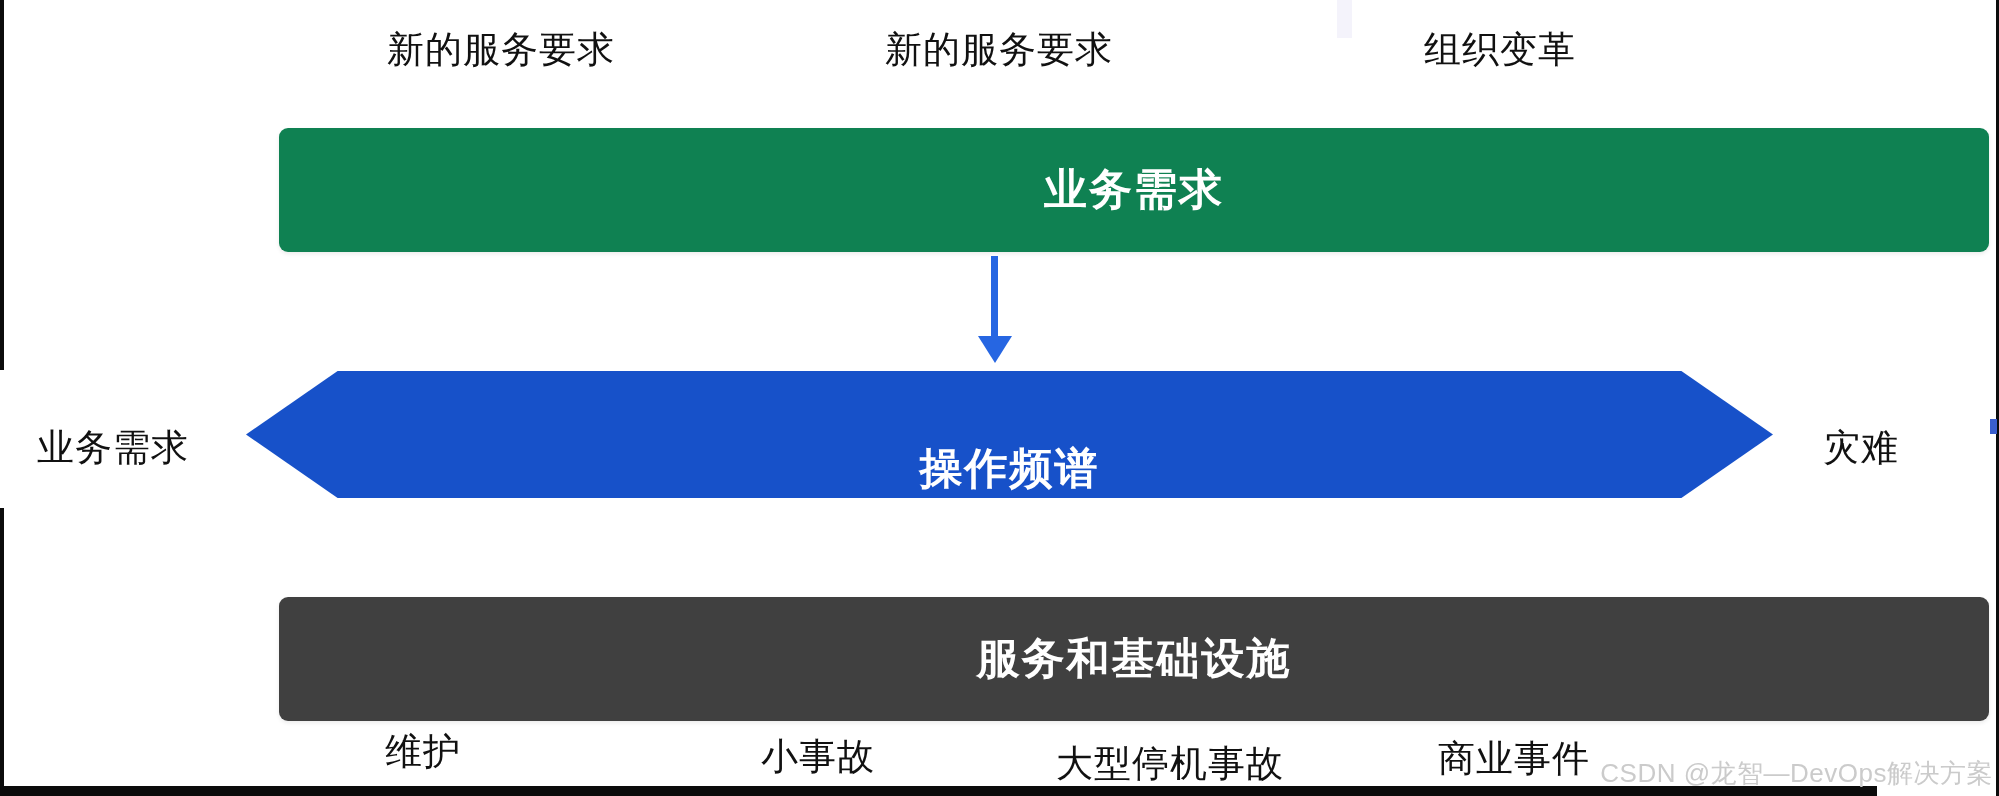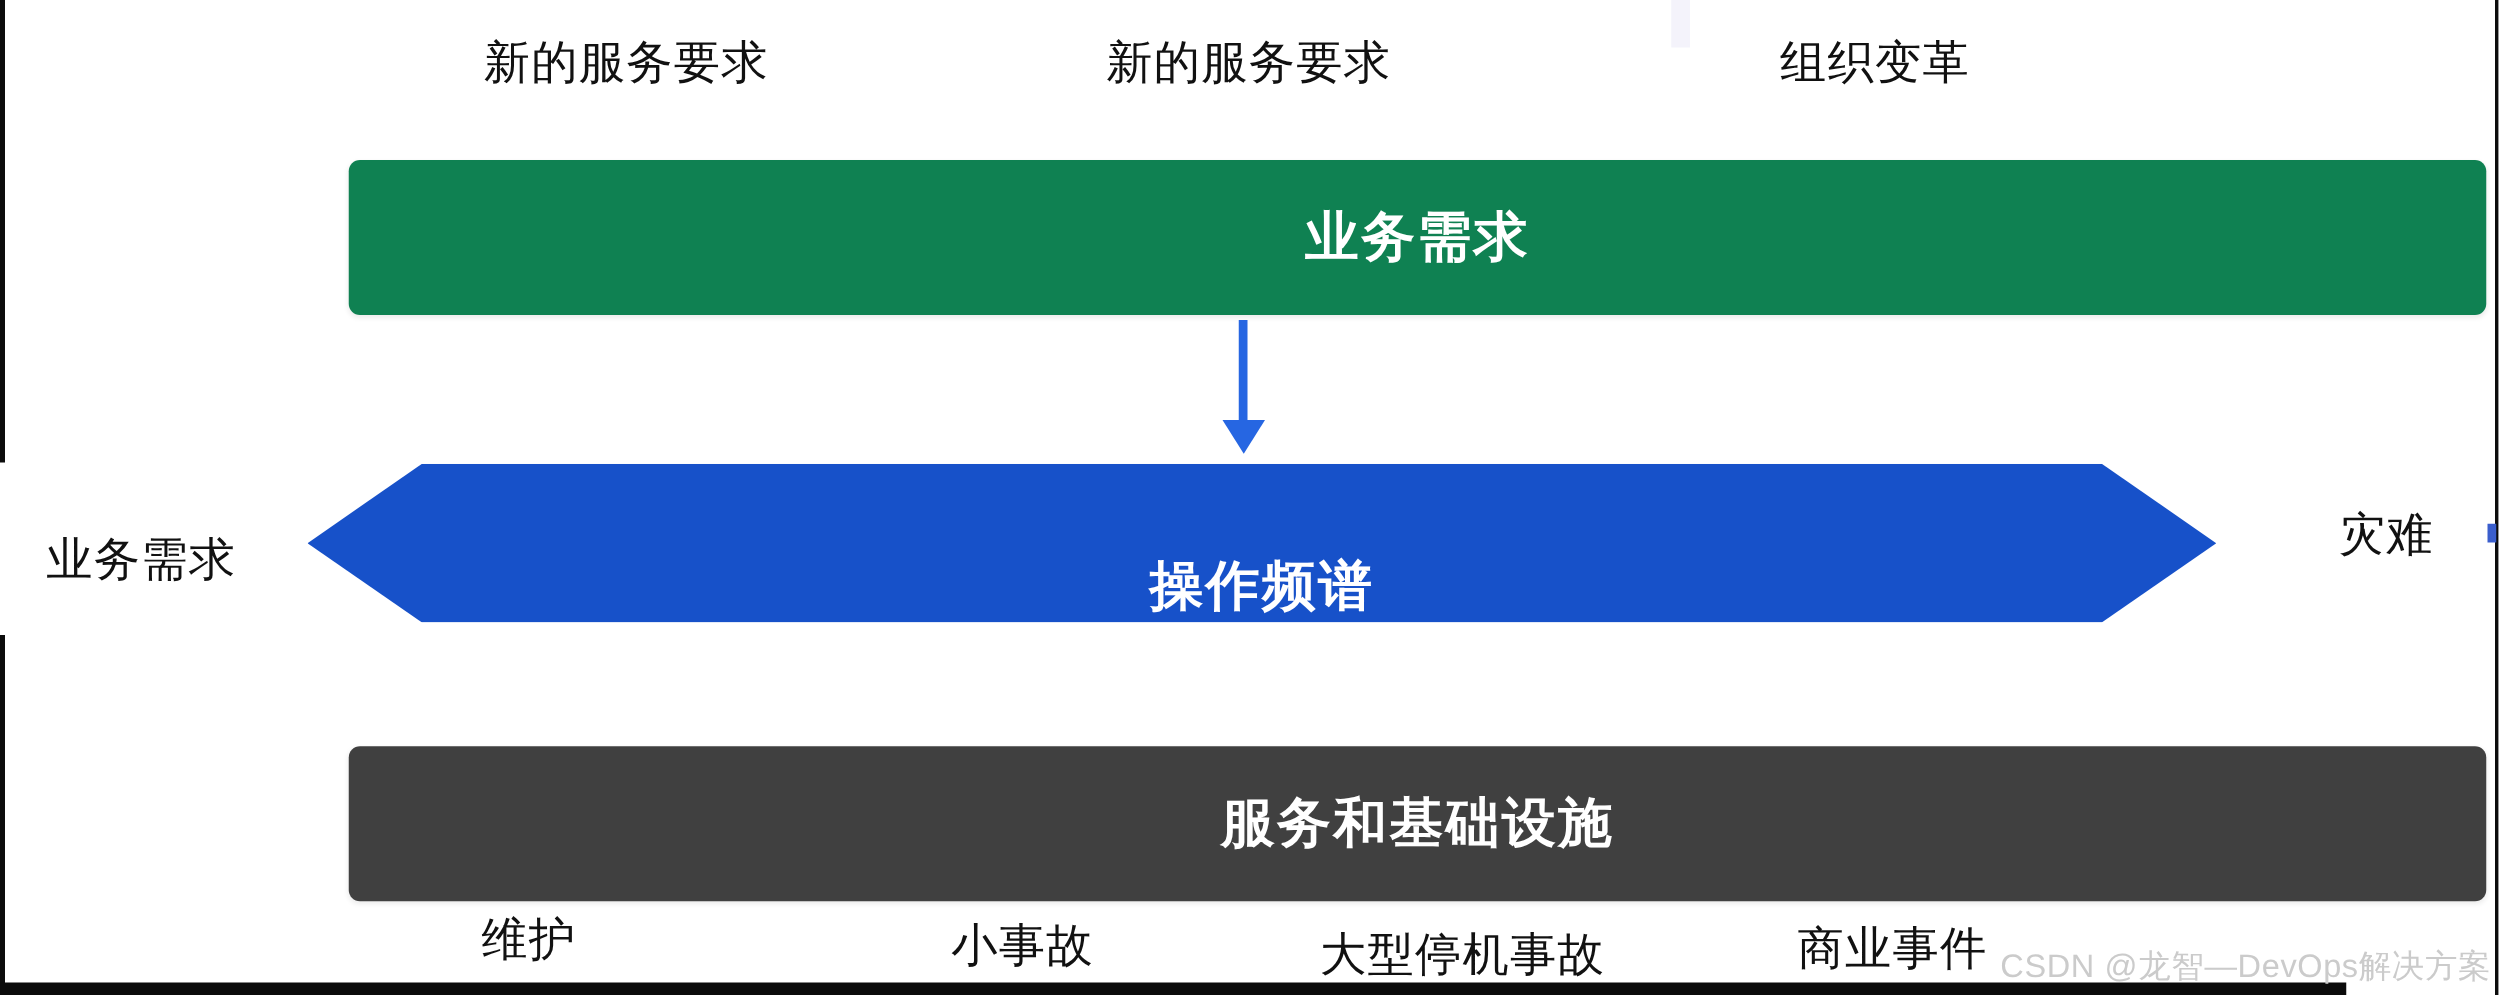--- a/index.html
+++ b/index.html
@@ -48,21 +48,21 @@
     white-space: nowrap;
     font-size: 37px;
     font-weight: 500;
     color: #111111;
     letter-spacing: 1px;
   }
   .lbl-top-1 { left: 501px;  top: 50px; }
   .lbl-top-2 { left: 999px;  top: 50px; }
   .lbl-top-3 { left: 1500px; top: 50px; }
   .lbl-left  { left: 113px;  top: 448px; }
-  .lbl-right { left: 1861px; top: 428px; margin-left: 48px; }
+  .lbl-right { left: 1861px; top: 448px; }
   .lbl-bot-1 { left: 423px;  top: 752px; }
   .lbl-bot-2 { left: 818px;  top: 757px; }
   .lbl-bot-3 { left: 1170px; top: 764px; }
   .lbl-bot-4 { left: 1514px; top: 759px; }
   
   .bar {
     position: absolute;
     left: 239px;
     width: 1710px;
     height: 124px;

